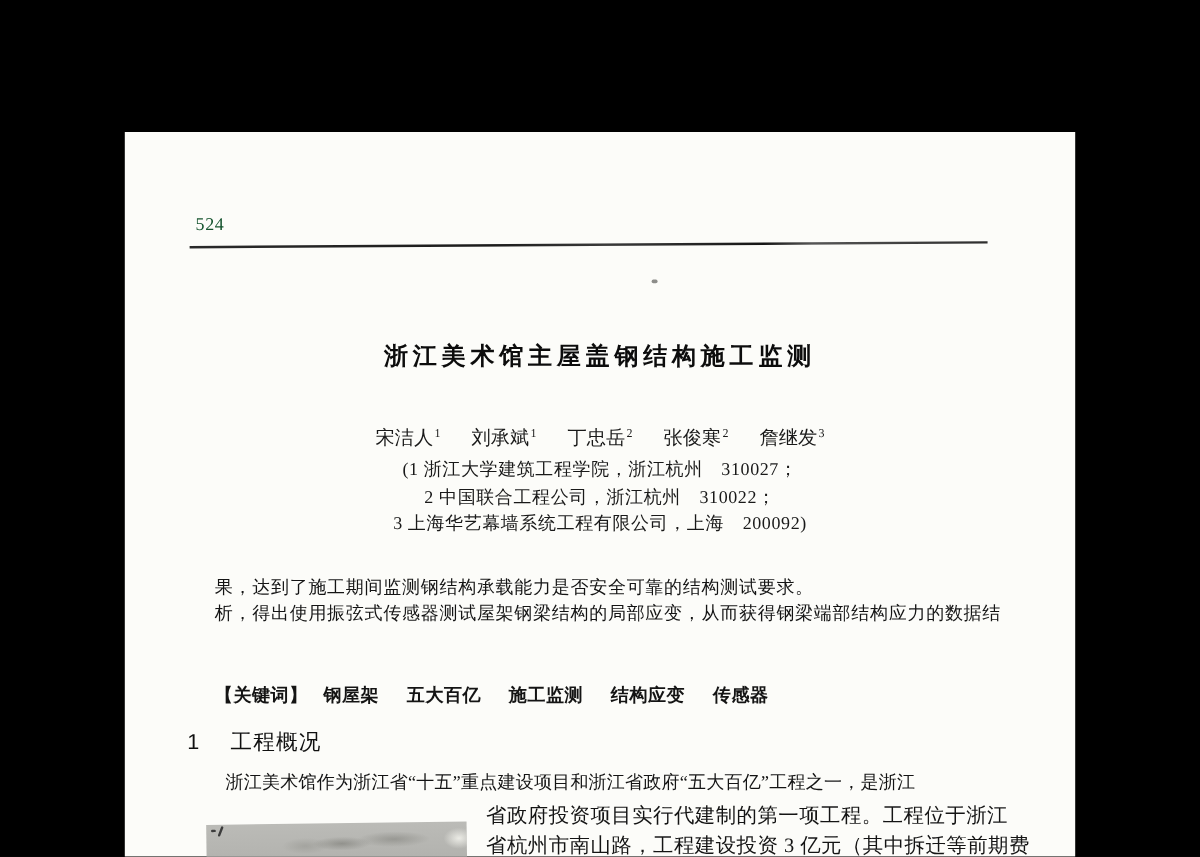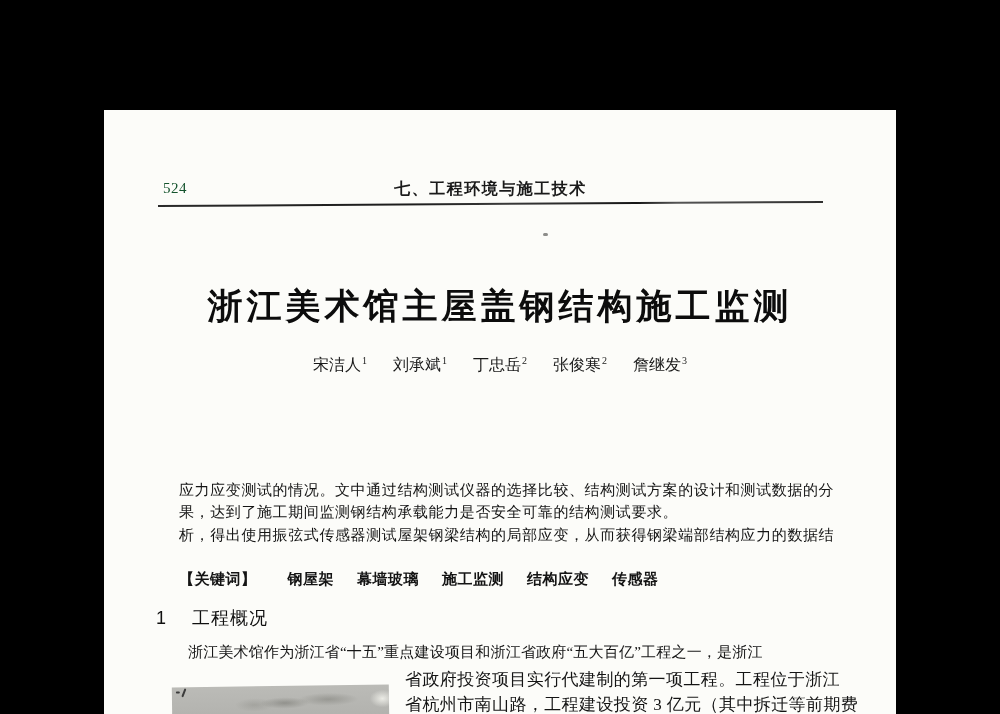--- a/index.html
+++ b/index.html
@@ -57,21 +57,21 @@
   }
   
   .article-title {
     position: absolute;
     left: 0;
     top: 173px;
     width: 100%;
     margin: 0;
     text-align: center;
     font-family: "Liberation Sans", "DejaVu Sans", sans-serif;
-    font-size: 35px;
+    font-size: 20px;
     font-weight: bold;
     letter-spacing: 4px;
     color: #0c0c0c;
   }
   .authors {
     position: absolute;
     left: 0;
     top: 245px;
     width: 100%;
     text-align: center;
@@ -109,21 +109,21 @@
   .keywords {
     position: absolute;
     left: 75px;
     top: 460px;
     font-family: "Liberation Sans", "DejaVu Sans", sans-serif;
     font-weight: bold;
     font-size: 15px;
     letter-spacing: 0.5px;
     color: #141414;
   }
-  .keywords .kw-label { margin-right: 31px; }
+  .keywords .kw-label { margin-right: 13px; }
   .keywords .kw { margin-right: 23px; }
   
   .sec-heading {
     position: absolute;
     left: 52px;
     top: 496px;
     font-family: "Liberation Sans", "DejaVu Sans", sans-serif;
     font-weight: normal;
     font-size: 18px;
     letter-spacing: 1px;
@@ -193,53 +193,59 @@
     border-radius: 2px;
   }
 </style>
 </head>
 <body>
 
 <div class="screen">
   <div class="paper">
 
     <div class="page-number">524</div>
-    <div class="running-title">七、工程环境与施工技术</div>
     <div class="header-rule"></div>
 
     <h1 class="article-title">浙江美术馆主屋盖钢结构施工监测</h1>
 
     <div class="authors">
       
     
         <span class="author"><span>宋洁人</span><sup>1</sup></span>
       
         <span class="author"><span>刘承斌</span><sup>1</sup></span>
       
         <span class="author"><span>丁忠岳</span><sup>2</sup></span>
       
         <span class="author"><span>张俊寒</span><sup>2</sup></span>
       
         <span class="author"><span>詹继发</span><sup>3</sup></span>
       </div>
 
+    <div class="affiliations">
+
+        <div class="affil-line">(1 浙江大学建筑工程学院，浙江杭州　310027；</div>
+
+        <div class="affil-line">2 中国联合工程公司，浙江杭州　310022；</div>
+
+        <div class="affil-line">3 上海华艺幕墙系统工程有限公司，上海　200092)</div>
+      </div>
 
     <div class="abstract">
       <div>
 
-          <div class="abs-line">应力应变测试的情况。文中通过结构测试仪器的选择比较、结构测试方案的设计和测试数据的分</div>
 
           <div class="abs-line">果，达到了施工期间监测钢结构承载能力是否安全可靠的结构测试要求。</div>
 
           <div class="abs-line">析，得出使用振弦式传感器测试屋架钢梁结构的局部应变，从而获得钢梁端部结构应力的数据结</div>
         </div>
     </div>
 
     <div class="keywords">
-      <span class="kw-label">【关键词】</span><span><span class="kw">钢屋架</span><span class="kw">幕墙玻璃</span><span class="kw">施工监测</span><span class="kw">结构应变</span><span class="kw">传感器</span></span>
+      <span class="kw-label">【关键词】</span><span><span class="kw">钢屋架</span><span class="kw">五大百亿</span><span class="kw">施工监测</span><span class="kw">结构应变</span><span class="kw">传感器</span></span>
     </div>
 
     <div class="sec-heading">
       <span class="sec-num">1</span><span>工程概况</span>
     </div>
 
     <div class="body-line1">浙江美术馆作为浙江省“十五”重点建设项目和浙江省政府“五大百亿”工程之一，是浙江</div>
 
     <div class="body-wrap">
 

